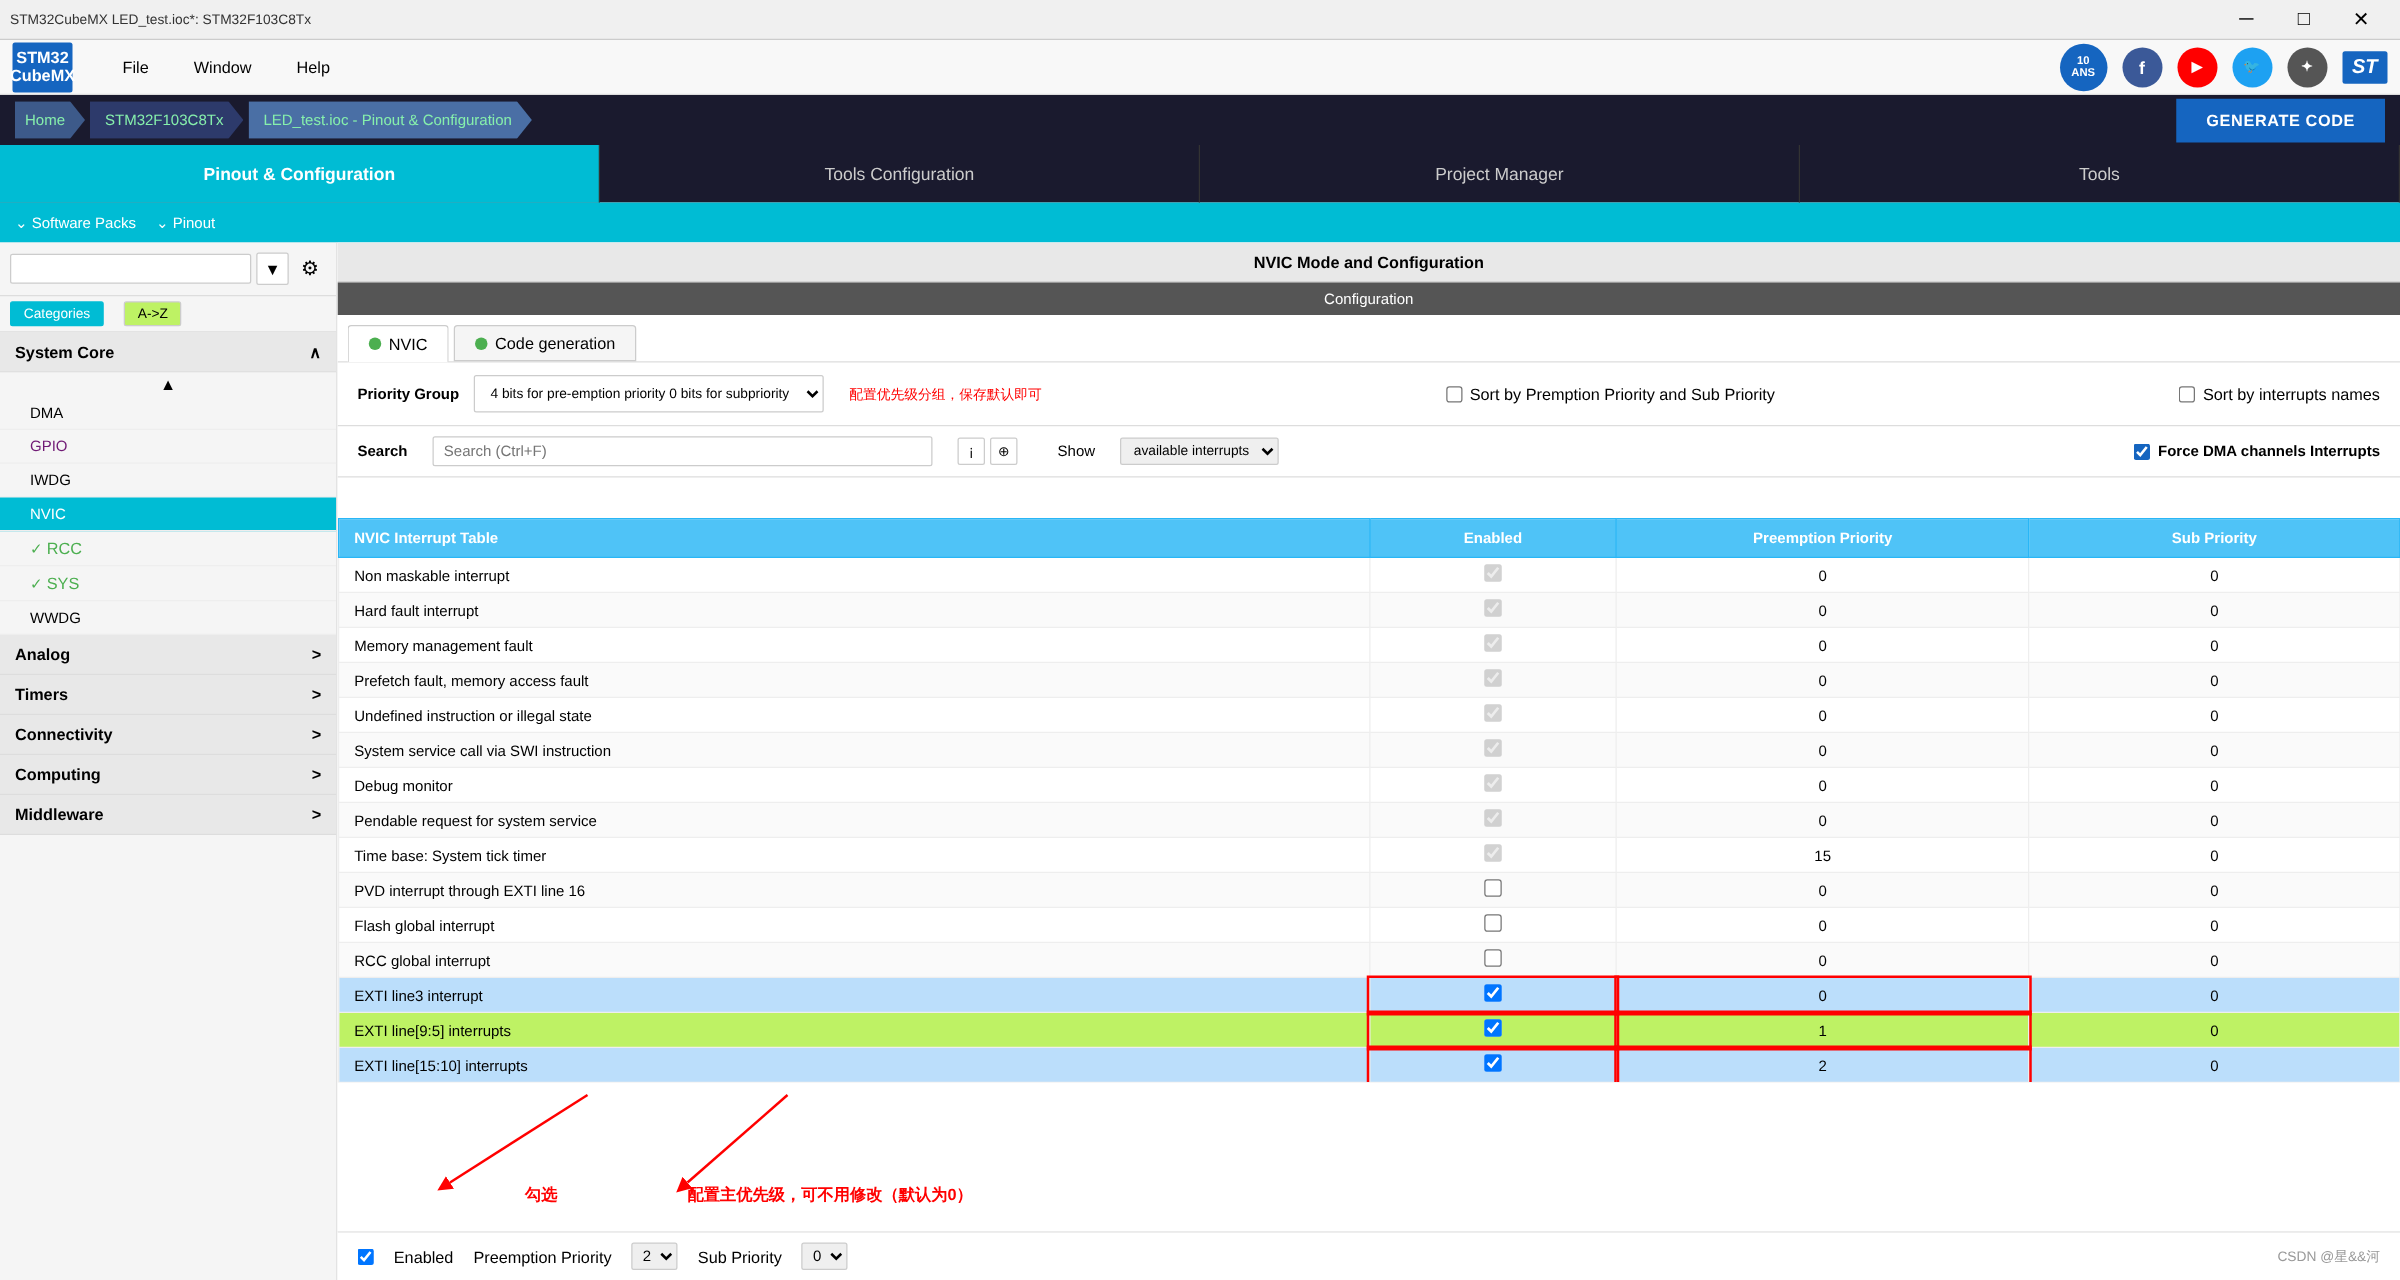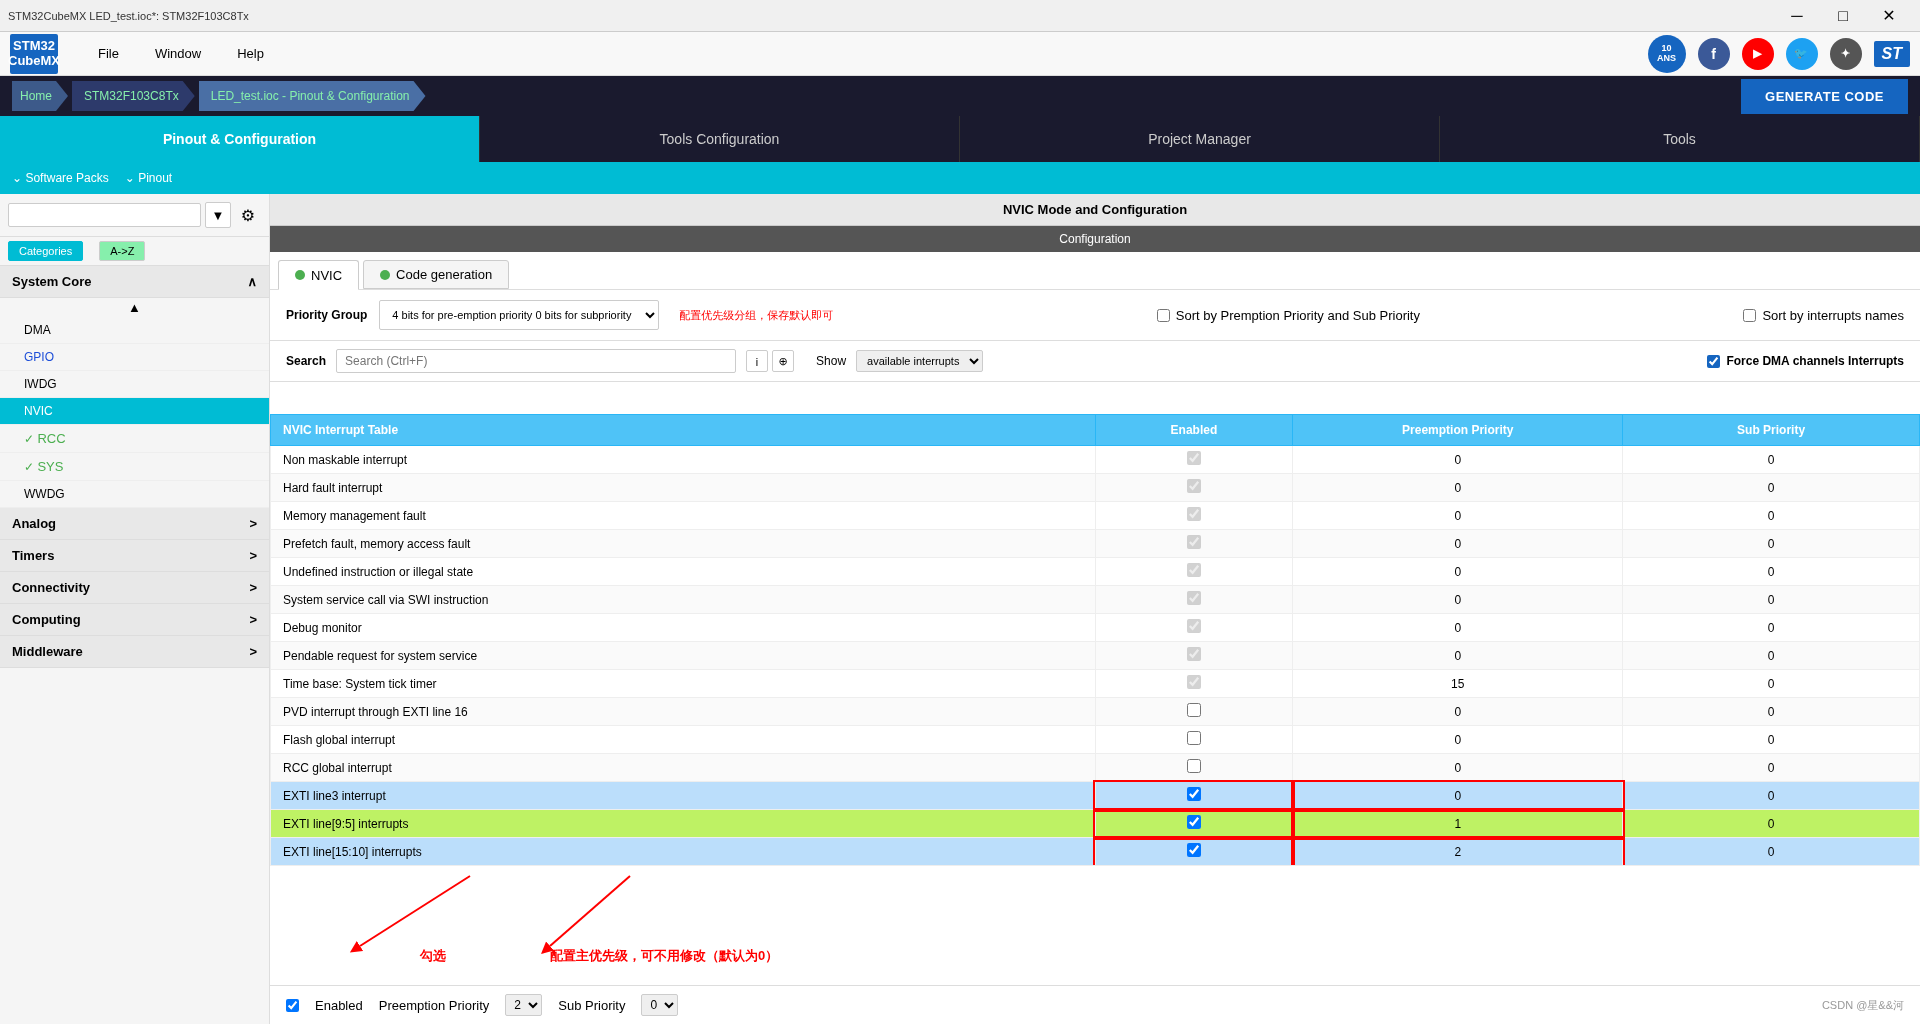--- a/index.html
+++ b/index.html
@@ -153,21 +153,21 @@
     }
     .sidebar-filters {
       display: flex;
       padding: 4px 8px;
       gap: 16px;
       border-bottom: 1px solid #ddd;
     }
     .filter-btn {
       padding: 3px 10px;
       border: 1px solid #ccc;
-      background: #86efac;
+      background: #bef264;
       cursor: pointer;
       border-radius: 2px;
       font-size: 11px;
     }
     .filter-btn.active { background: #00bcd4; color: white; border-color: #00bcd4; }
     .sidebar-list { flex: 1; overflow-y: auto; }
     .sidebar-category {
       padding: 8px 12px;
       font-weight: bold;
       background: #e8e8e8;
@@ -250,21 +250,21 @@
     .ctrl-note { color: red; font-size: 11px; margin-left: 8px; }
     .ctrl-checkbox-group { display: flex; align-items: center; gap: 6px; font-size: 11px; margin-left: auto; }
     .ctrl-checkbox-group input[type=checkbox] { width: 13px; height: 13px; }
 
     
     .search-row {
       padding: 8px 16px;
       border-bottom: 1px solid #ddd;
       display: flex;
       align-items: center;
-      gap: 10px;
+      gap: 20px;
     }
     .search-row label { font-size: 12px; font-weight: bold; }
     .search-input {
       flex: 1;
       max-width: 400px;
       padding: 4px 8px;
       border: 1px solid #ccc;
       border-radius: 2px;
       font-size: 12px;
     }
@@ -402,21 +402,21 @@
     </div>
     <div class="sidebar-list">
 
       <div class="sidebar-category">
         <span>System Core</span>
         <span>∧</span>
       </div>
 
       <div style="display:flex;justify-content:center;padding:2px;background:#f5f5f5;">▲</div>
       <div class="sidebar-item">DMA</div>
-      <div class="sidebar-item" style="color:#1d4ed8;">GPIO</div>
+      <div class="sidebar-item" style="color:#701a75;">GPIO</div>
       <div class="sidebar-item">IWDG</div>
       <div class="sidebar-item active">NVIC</div>
       <div class="sidebar-item" style="color:#4caf50;">✓ <span>RCC</span></div>
       <div class="sidebar-item" style="color:#4caf50;">✓ <span>SYS</span></div>
       <div class="sidebar-item">WWDG</div>
 
       <div class="sidebar-category">
         <span>Analog</span>
         <span>&gt;</span>
       </div>

